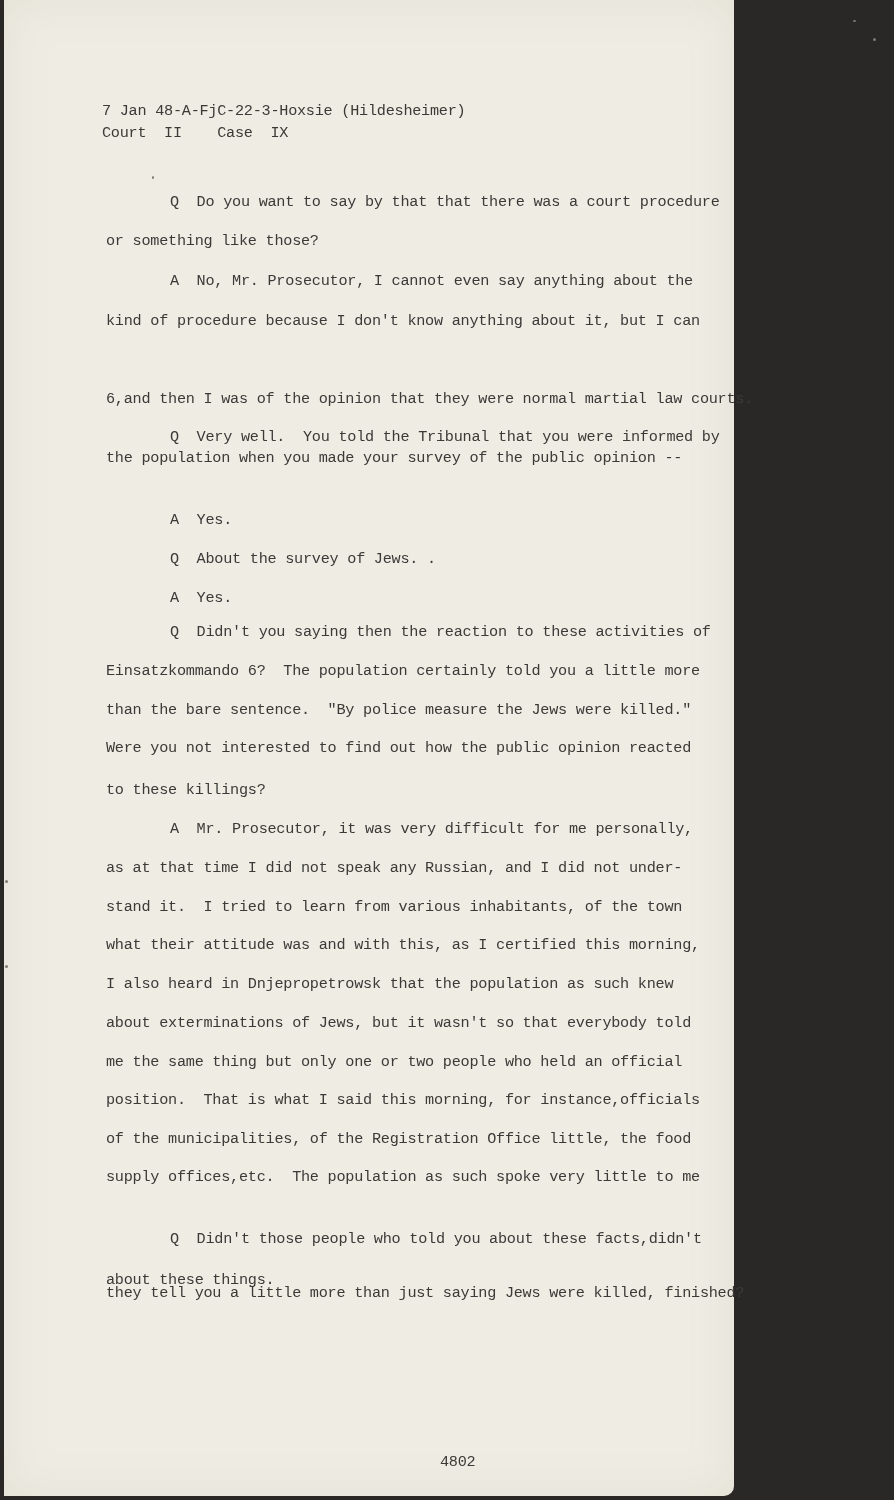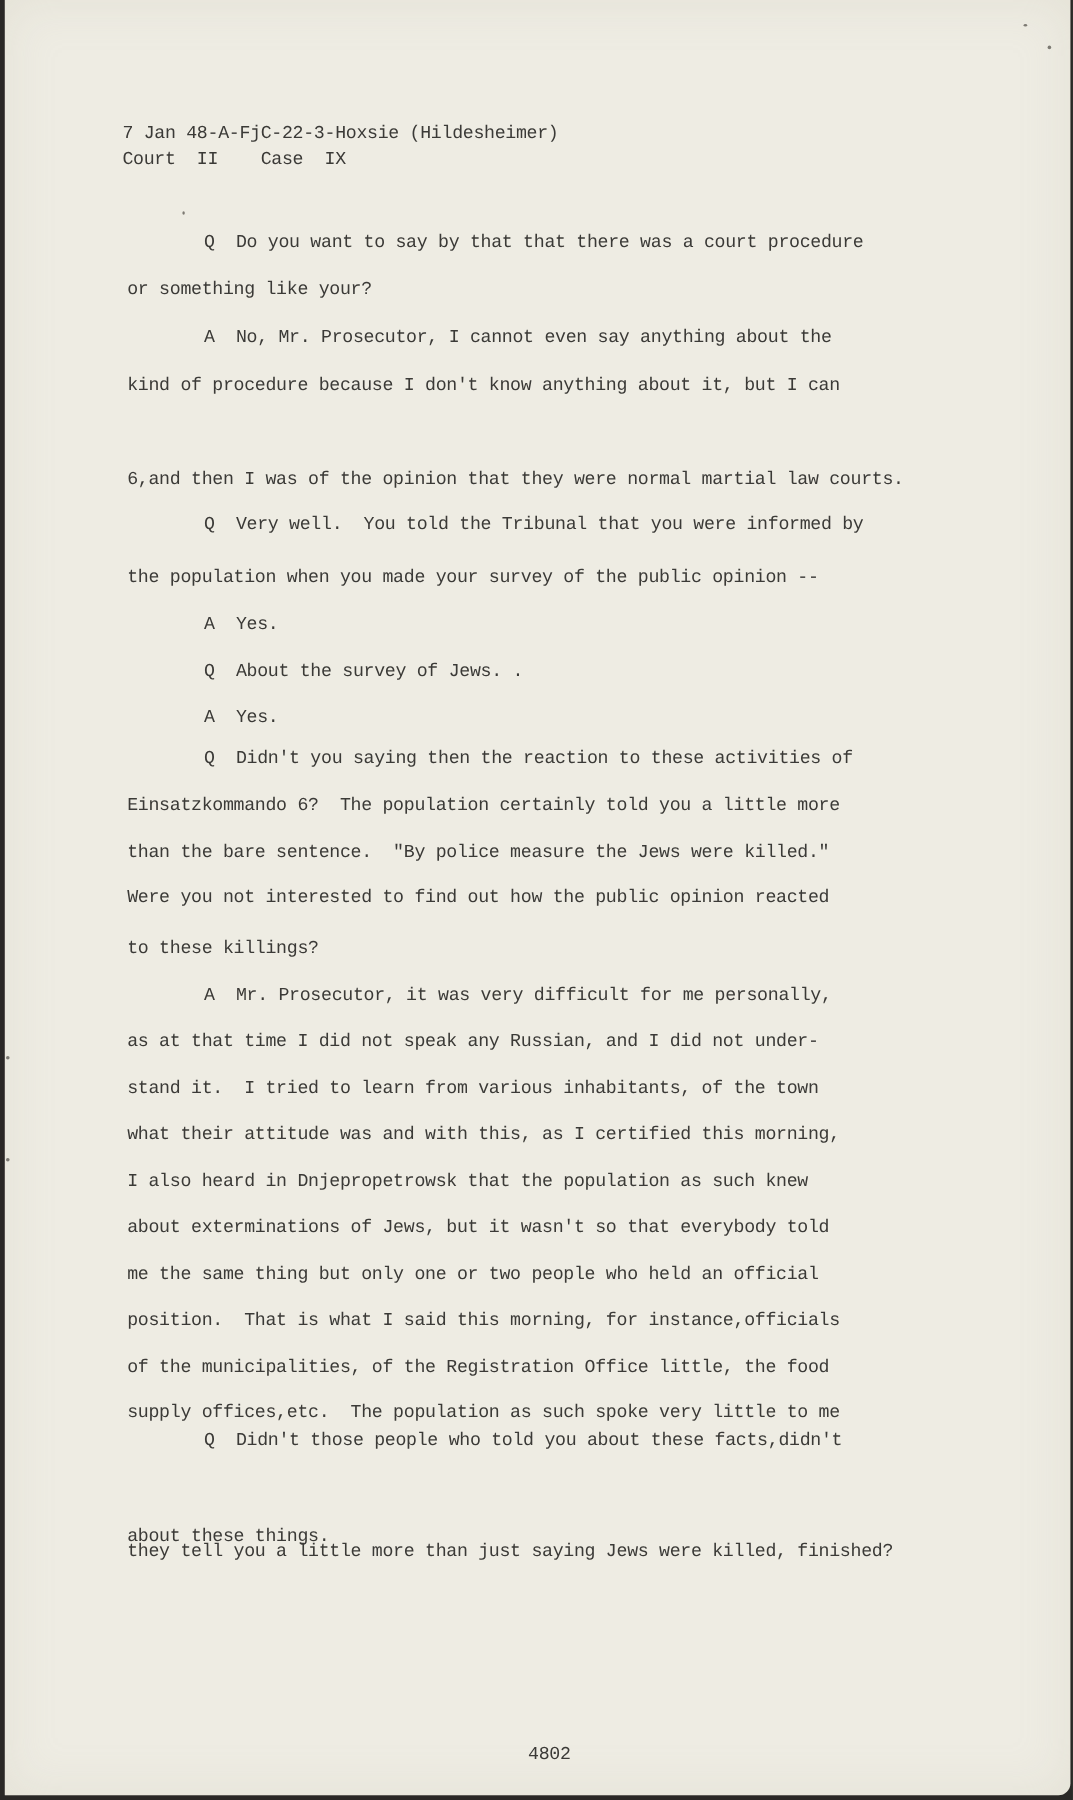--- a/index.html
+++ b/index.html
@@ -7,21 +7,21 @@
     padding: 0;
     width: 894px;
     height: 1500px;
     overflow: hidden;
     background: #2a2826;
   }
   .page {
     position: absolute;
     left: 4px;
     top: 0;
-    width: 888px;
+    width: 730px;
     height: 1496px;
     background: #eeece3;
     border-bottom-right-radius: 10px;
     box-shadow: inset 0 0 40px rgba(200,195,175,0.25);
   }
   .doc-text {
     font-family: "Liberation Mono", "DejaVu Sans Mono", monospace;
     color: #3b3a37;
     font-size: 15.2px;
     letter-spacing: -0.25px;
@@ -40,46 +40,46 @@
   }
 </style>
 </head>
 <body>
 
 <div class="page">
   <div class="doc-text header-line" style="top:101px">7 Jan 48-A-FjC-22-3-Hoxsie (Hildesheimer)</div>
   <div class="doc-text header-line" style="top:123px">Court  II    Case  IX</div>
 
   <div class="doc-text indent" style="top:192px">Q  Do you want to say by that that there was a court procedure</div>
-  <div class="doc-text body-line" style="top:231px">or something like your?</div>
+  <div class="doc-text body-line" style="top:231px">or something like those?</div>
   <div class="doc-text indent" style="top:271px">A  No, Mr. Prosecutor, I cannot even say anything about the</div>
   <div class="doc-text body-line" style="top:311px">kind of procedure because I don't know anything about it, but I can</div>
   <div class="doc-text body-line" style="top:389px">6,and then I was of the opinion that they were normal martial law courts.</div>
   <div class="doc-text indent" style="top:427px">Q  Very well.  You told the Tribunal that you were informed by</div>
-  <div class="doc-text body-line" style="top:471px">the population when you made your survey of the public opinion --</div>
+  <div class="doc-text body-line" style="top:448px">the population when you made your survey of the public opinion --</div>
   <div class="doc-text indent" style="top:510px">A  Yes.</div>
   <div class="doc-text indent" style="top:549px">Q  About the survey of Jews. .</div>
   <div class="doc-text indent" style="top:588px">A  Yes.</div>
   <div class="doc-text indent" style="top:622px">Q  Didn't you saying then the reaction to these activities of</div>
   <div class="doc-text body-line" style="top:661px">Einsatzkommando 6?  The population certainly told you a little more</div>
   <div class="doc-text body-line" style="top:700px">than the bare sentence.  "By police measure the Jews were killed."</div>
   <div class="doc-text body-line" style="top:738px">Were you not interested to find out how the public opinion reacted</div>
   <div class="doc-text body-line" style="top:780px">to these killings?</div>
   <div class="doc-text indent" style="top:819px">A  Mr. Prosecutor, it was very difficult for me personally,</div>
   <div class="doc-text body-line" style="top:858px">as at that time I did not speak any Russian, and I did not under-</div>
   <div class="doc-text body-line" style="top:897px">stand it.  I tried to learn from various inhabitants, of the town</div>
   <div class="doc-text body-line" style="top:935px">what their attitude was and with this, as I certified this morning,</div>
   <div class="doc-text body-line" style="top:974px">I also heard in Dnjepropetrowsk that the population as such knew</div>
   <div class="doc-text body-line" style="top:1013px">about exterminations of Jews, but it wasn't so that everybody told</div>
   <div class="doc-text body-line" style="top:1052px">me the same thing but only one or two people who held an official</div>
   <div class="doc-text body-line" style="top:1090px">position.  That is what I said this morning, for instance,officials</div>
   <div class="doc-text body-line" style="top:1129px">of the municipalities, of the Registration Office little, the food</div>
   <div class="doc-text body-line" style="top:1167px">supply offices,etc.  The population as such spoke very little to me</div>
   <div class="doc-text body-line" style="top:1270px">about these things.</div>
-  <div class="doc-text indent" style="top:1190px">Q  Didn't those people who told you about these facts,didn't</div>
+  <div class="doc-text indent" style="top:1229px">Q  Didn't those people who told you about these facts,didn't</div>
   <div class="doc-text body-line" style="top:1283px">they tell you a little more than just saying Jews were killed, finished?</div>
 
   <div class="doc-text page-number" style="top:1452px">4802</div>
 
   <div class="speck" style="left:148px;top:176px;width:2px;height:3px"></div>
   <div class="speck" style="left:849px;top:20px;width:3px;height:2px"></div>
   <div class="speck" style="left:869px;top:38px;width:3px;height:3px"></div>
   <div class="speck" style="left:1px;top:880px;width:3px;height:3px"></div>
   <div class="speck" style="left:1px;top:965px;width:3px;height:3px"></div>
 </div>

